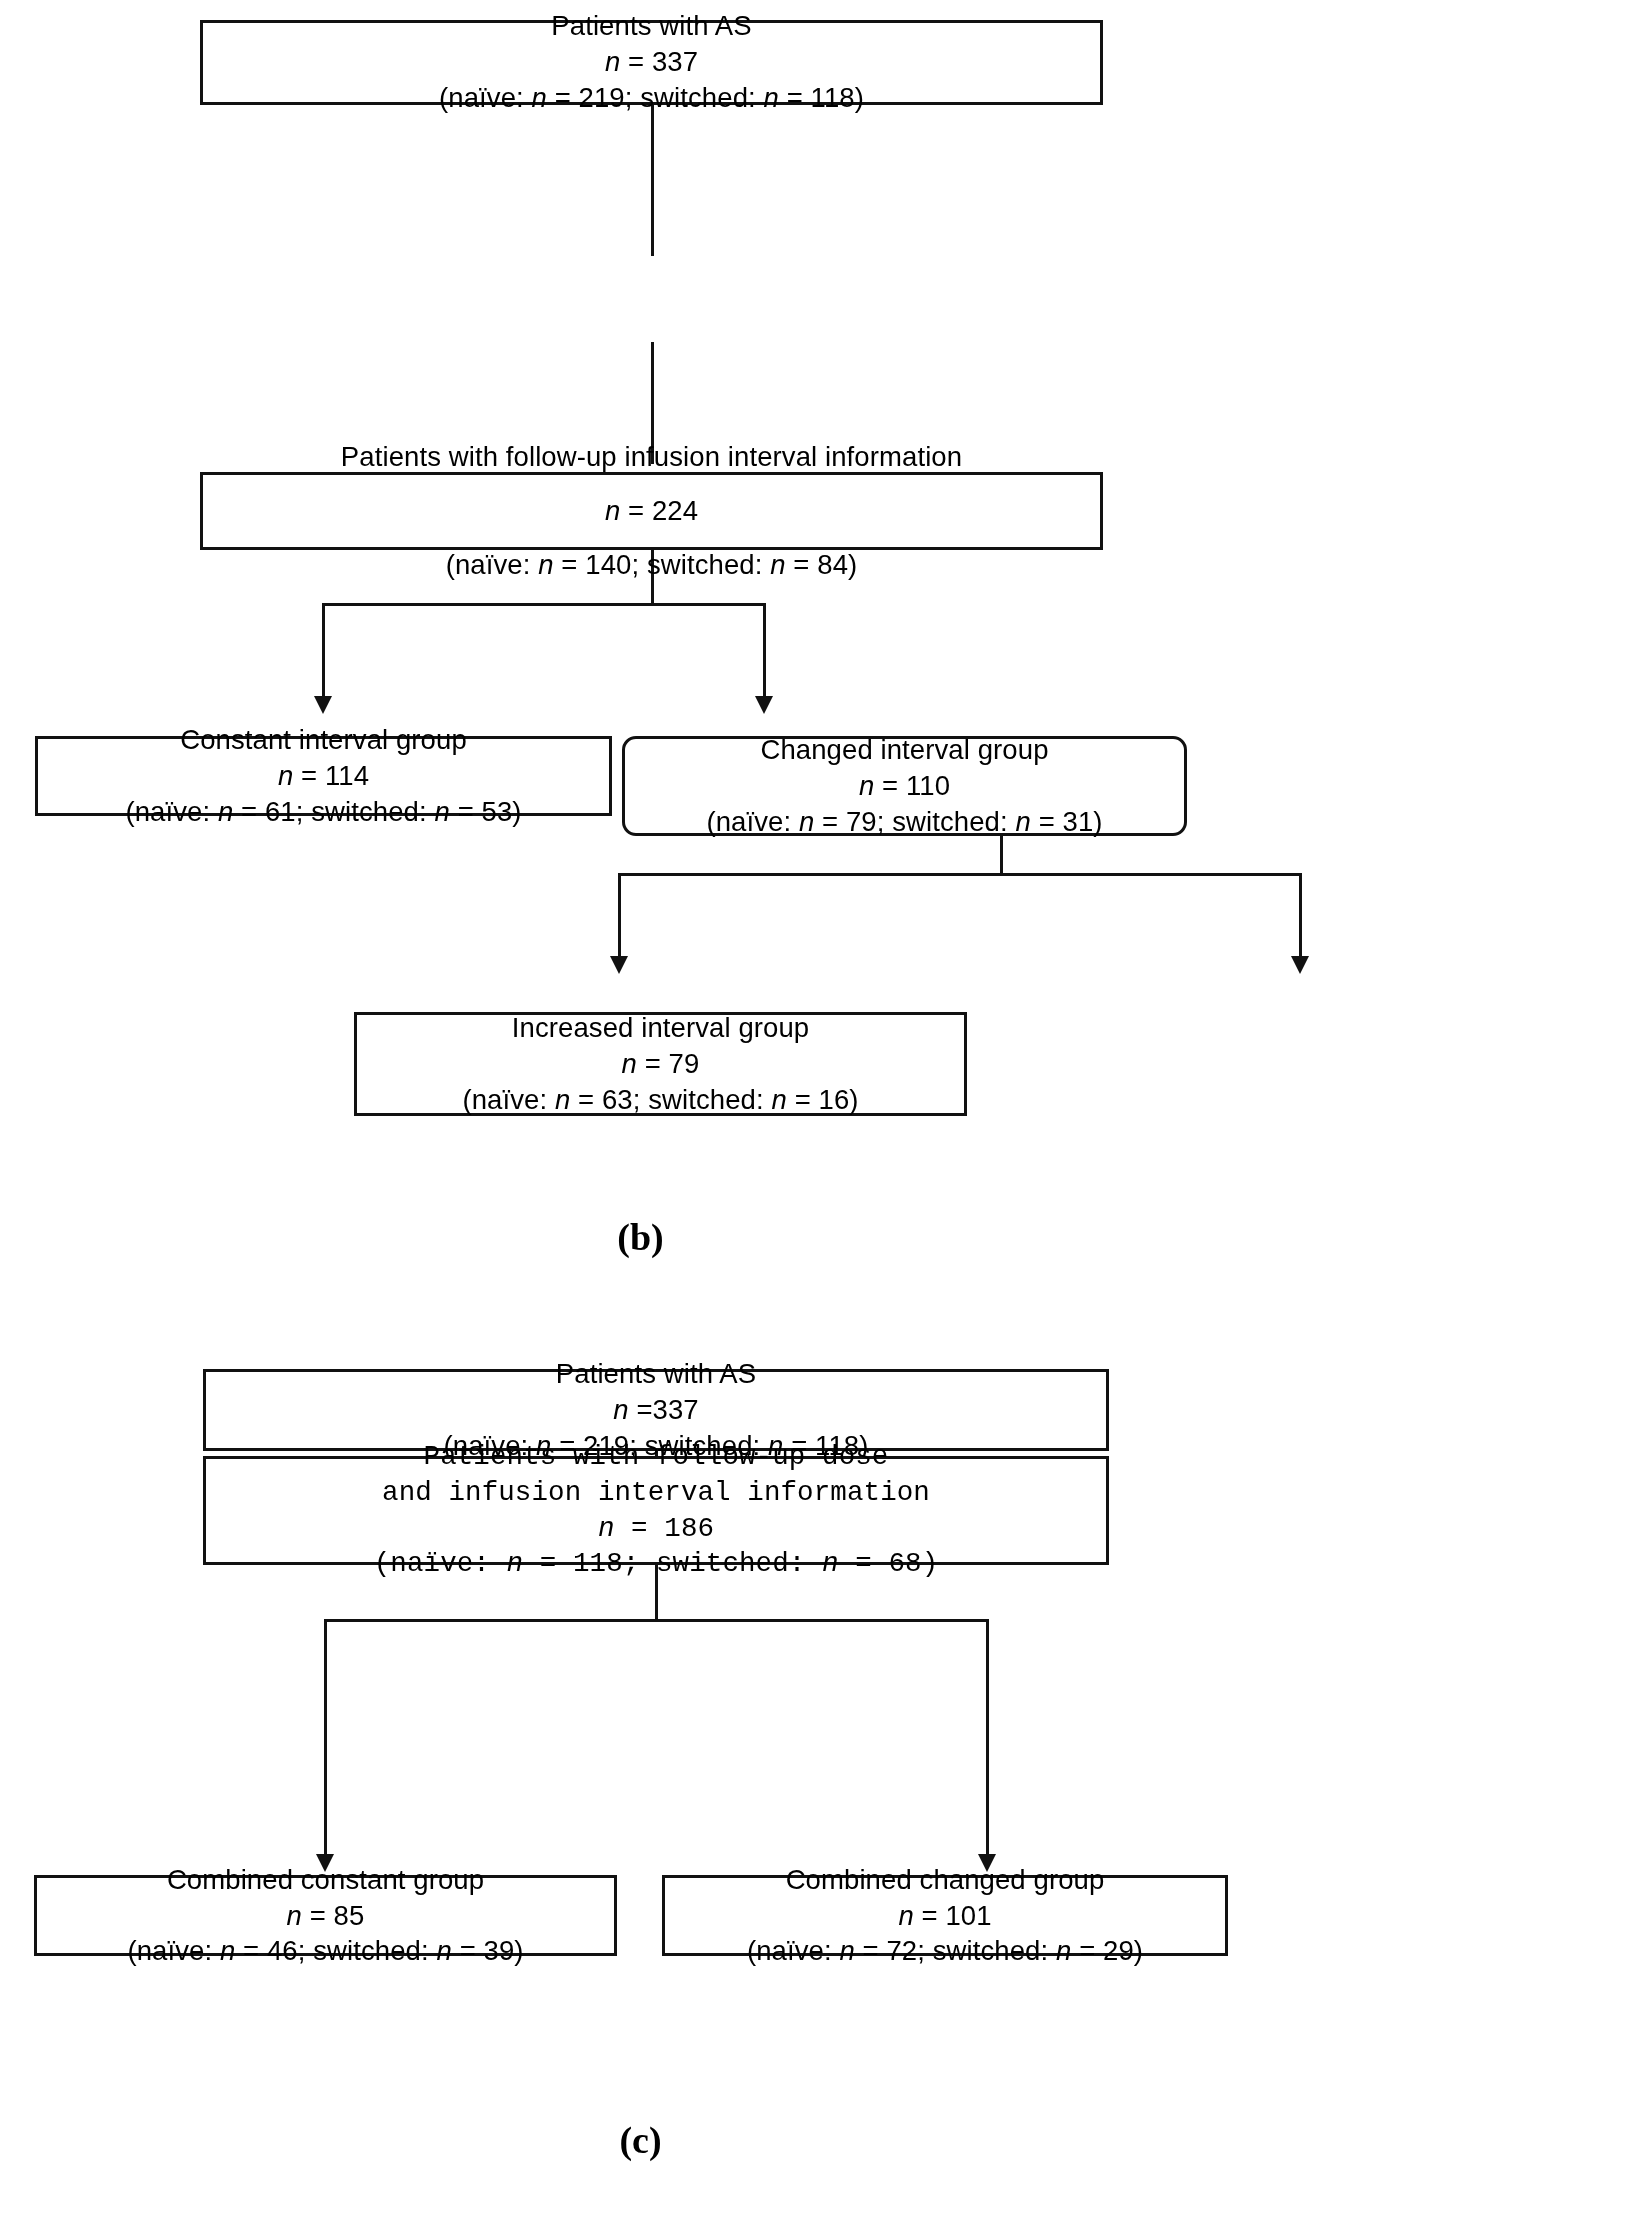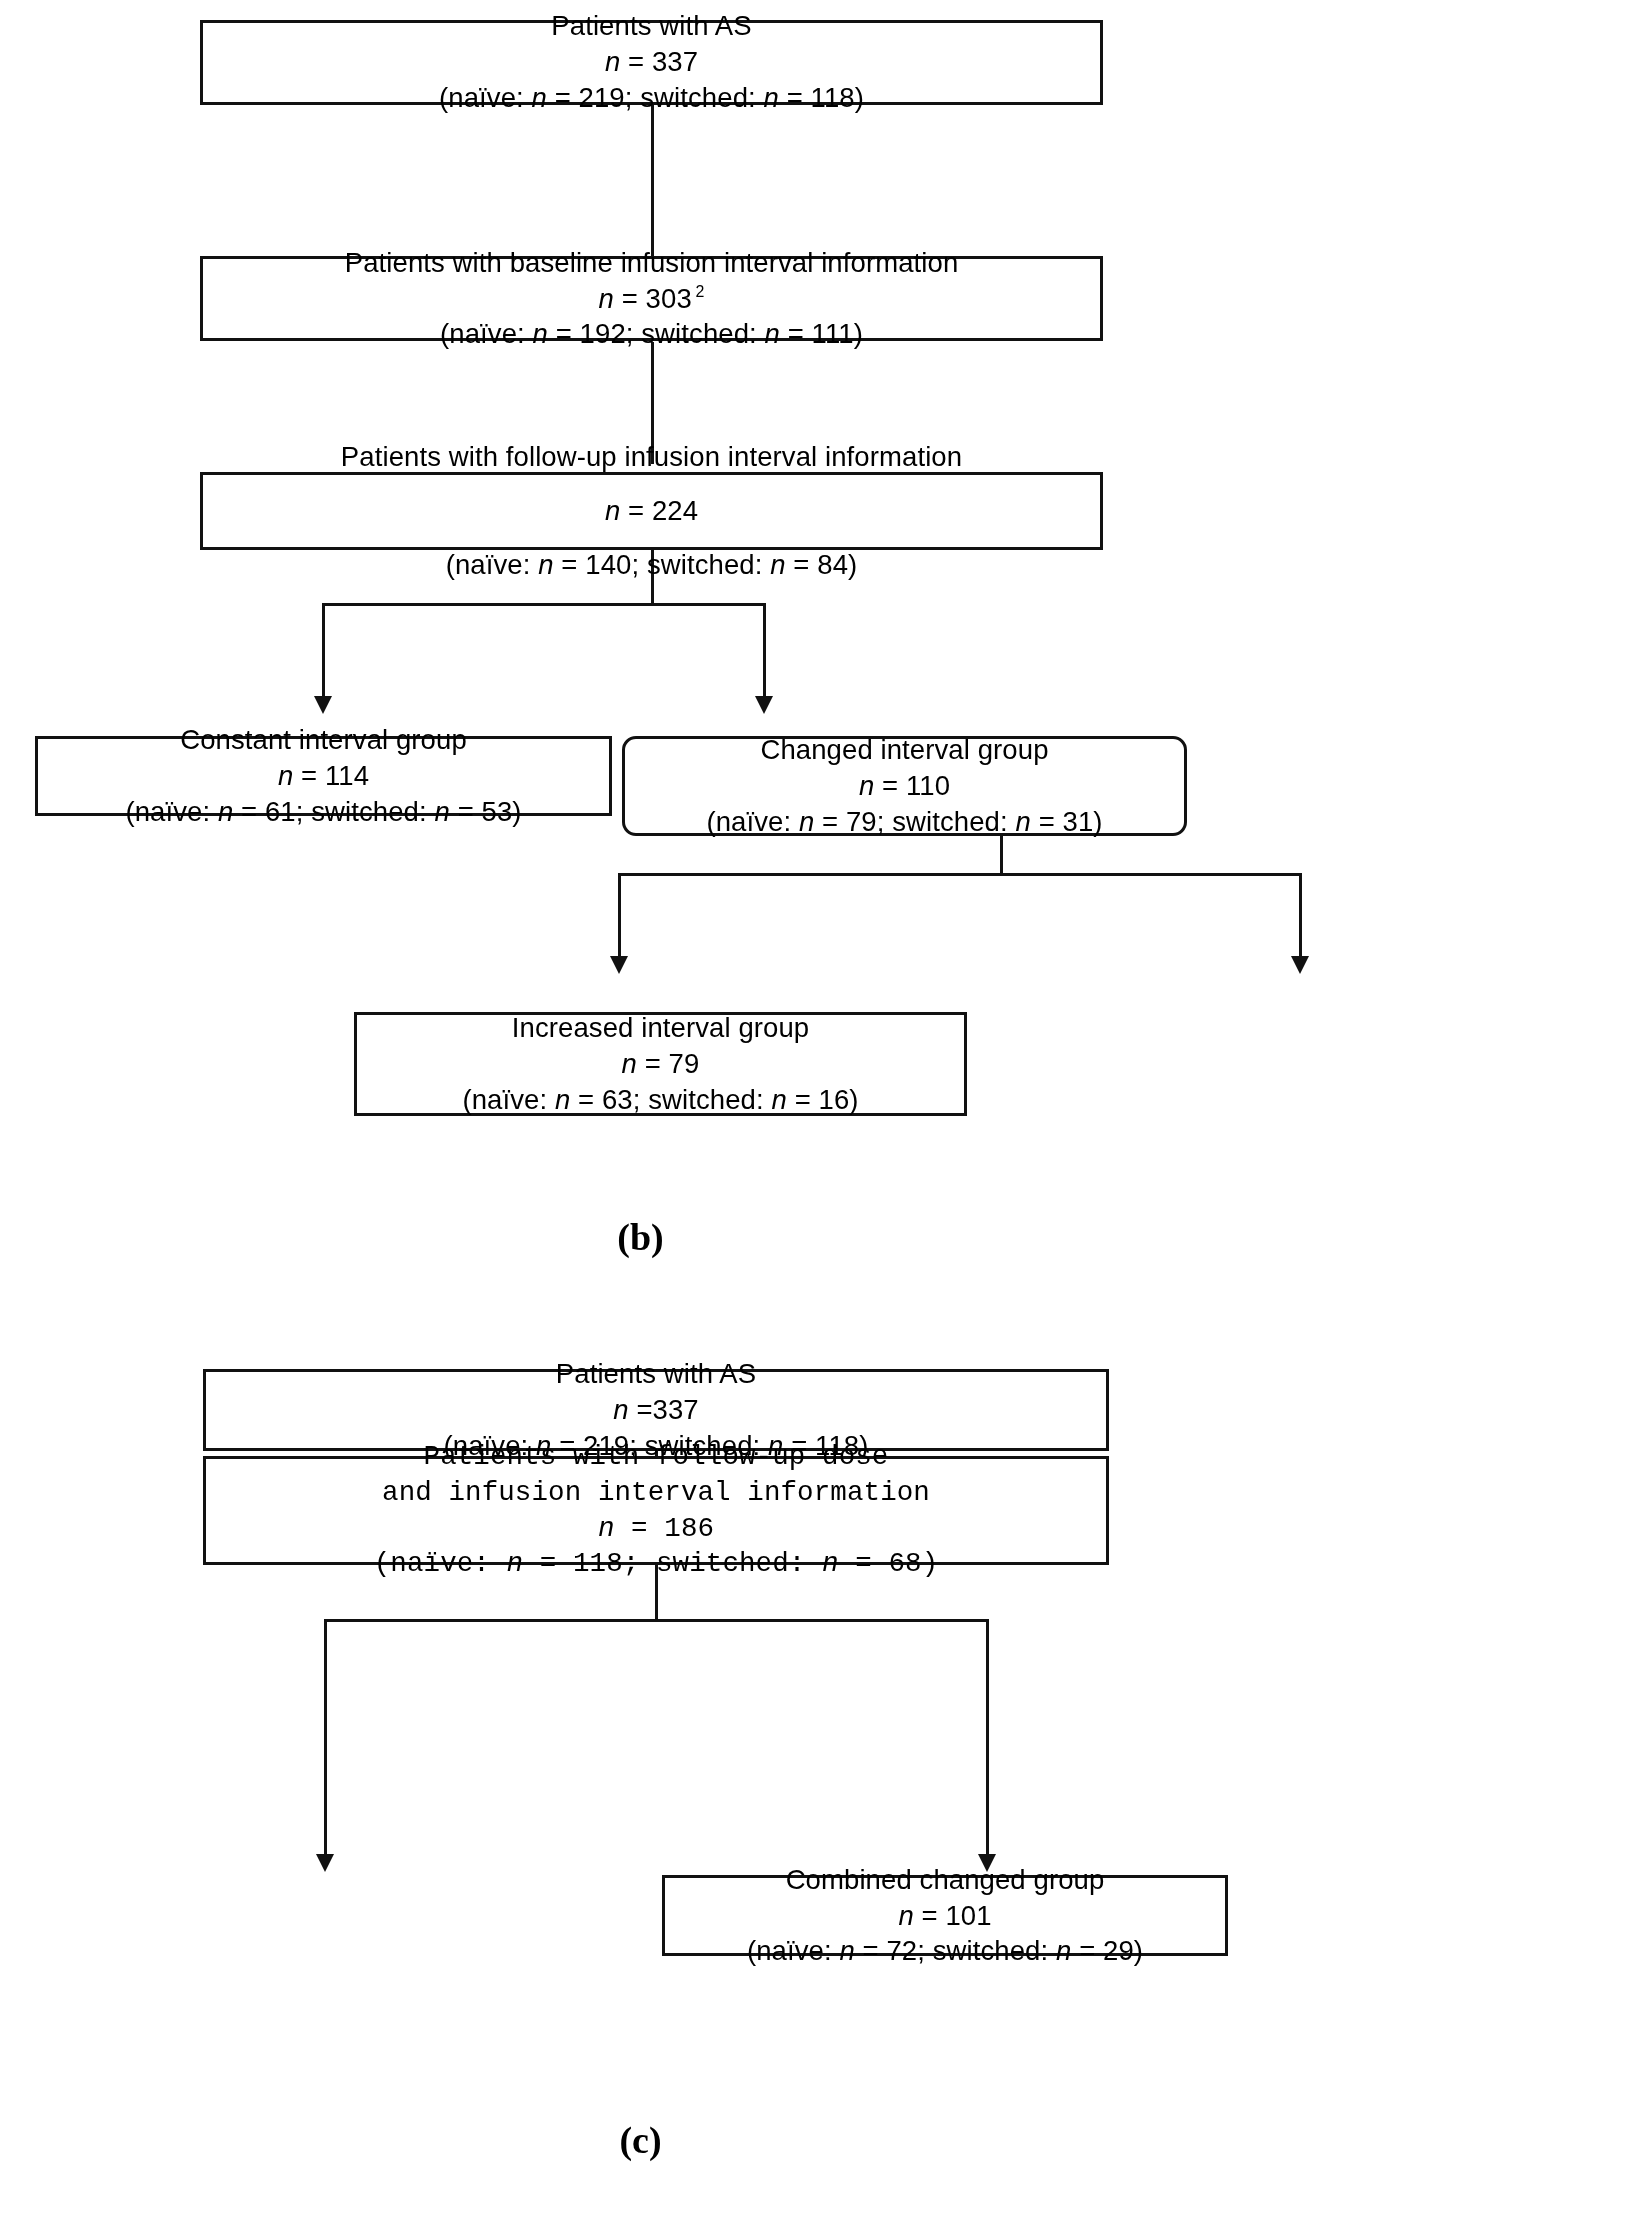--- a/index.html
+++ b/index.html
@@ -87,25 +87,20 @@
   <div class="vline" style="left: 651px; top: 105px; height: 151px;"></div>
 
   <div class="vline" style="left: 651px; top: 342px; height: 122px;"></div>
 
   <div class="fbox" style="left: 200px; top: 19.5px; width: 903px; height: 85px;">
     <span class="ln">Patients with AS</span>
     <span class="ln"><em>n</em> = 337</span>
     <span class="ln">(naïve: <em>n</em> = 219; switched: <em>n</em> = 118)</span>
   </div>
 
-  <div class="fbox" style="left: 200px; top: 256px; width: 903px; height: 85px;">
-    <span class="ln">Patients with baseline infusion interval information</span>
-    <span class="ln"><em>n</em> = 303<sup>2</sup></span>
-    <span class="ln">(naïve: <em>n</em> = 192; switched: <em>n</em> = 111)</span>
-  </div>
 
   <div class="fbox" style="left: 200px; top: 472px; width: 903px; height: 78px; gap: 18px;">
     <span class="ln">Patients with follow-up infusion interval information</span>
     <span class="ln"><em>n</em> = 224</span>
     <span class="ln">(naïve: <em>n</em> = 140; switched: <em>n</em> = 84)</span>
   </div>
 
   <div class="vline" style="left: 651px; top: 549px; height: 56px;"></div>
   <div class="hline" style="left: 322px; top: 603px; width: 444px;"></div>
   <div class="vline" style="left: 322px; top: 603px; height: 96px;"></div>
@@ -156,20 +151,25 @@
     <span class="ln">(naïve: <em>n</em> = 118; switched: <em>n</em> = 68)</span>
   </div>
 
   <div class="vline" style="left: 655px; top: 1564px; height: 57px;"></div>
   <div class="hline" style="left: 324px; top: 1619px; width: 665px;"></div>
   <div class="vline" style="left: 324px; top: 1619px; height: 238px;"></div>
   <div class="vline" style="left: 986px; top: 1619px; height: 238px;"></div>
   <div class="arrow" style="left: 316px; top: 1854px;"></div>
   <div class="arrow" style="left: 978px; top: 1854px;"></div>
 
+  <div class="fbox" style="left: 34px; top: 1875px; width: 583px; height: 81px;">
+    <span class="ln">Combined constant group</span>
+    <span class="ln"><em>n</em> = 85</span>
+    <span class="ln">(naïve: <em>n</em> = 46; switched: <em>n</em> = 39)</span>
+  </div>
 
   <div class="fbox" style="left: 662px; top: 1875px; width: 566px; height: 81px;">
     <span class="ln">Combined changed group</span>
     <span class="ln"><em>n</em> = 101</span>
     <span class="ln">(naïve: <em>n</em> = 72; switched: <em>n</em> = 29)</span>
   </div>
 
   <div class="caption" style="left: 549px; top: 2118px; width: 183px;">(c)</div>
 
 </div>

